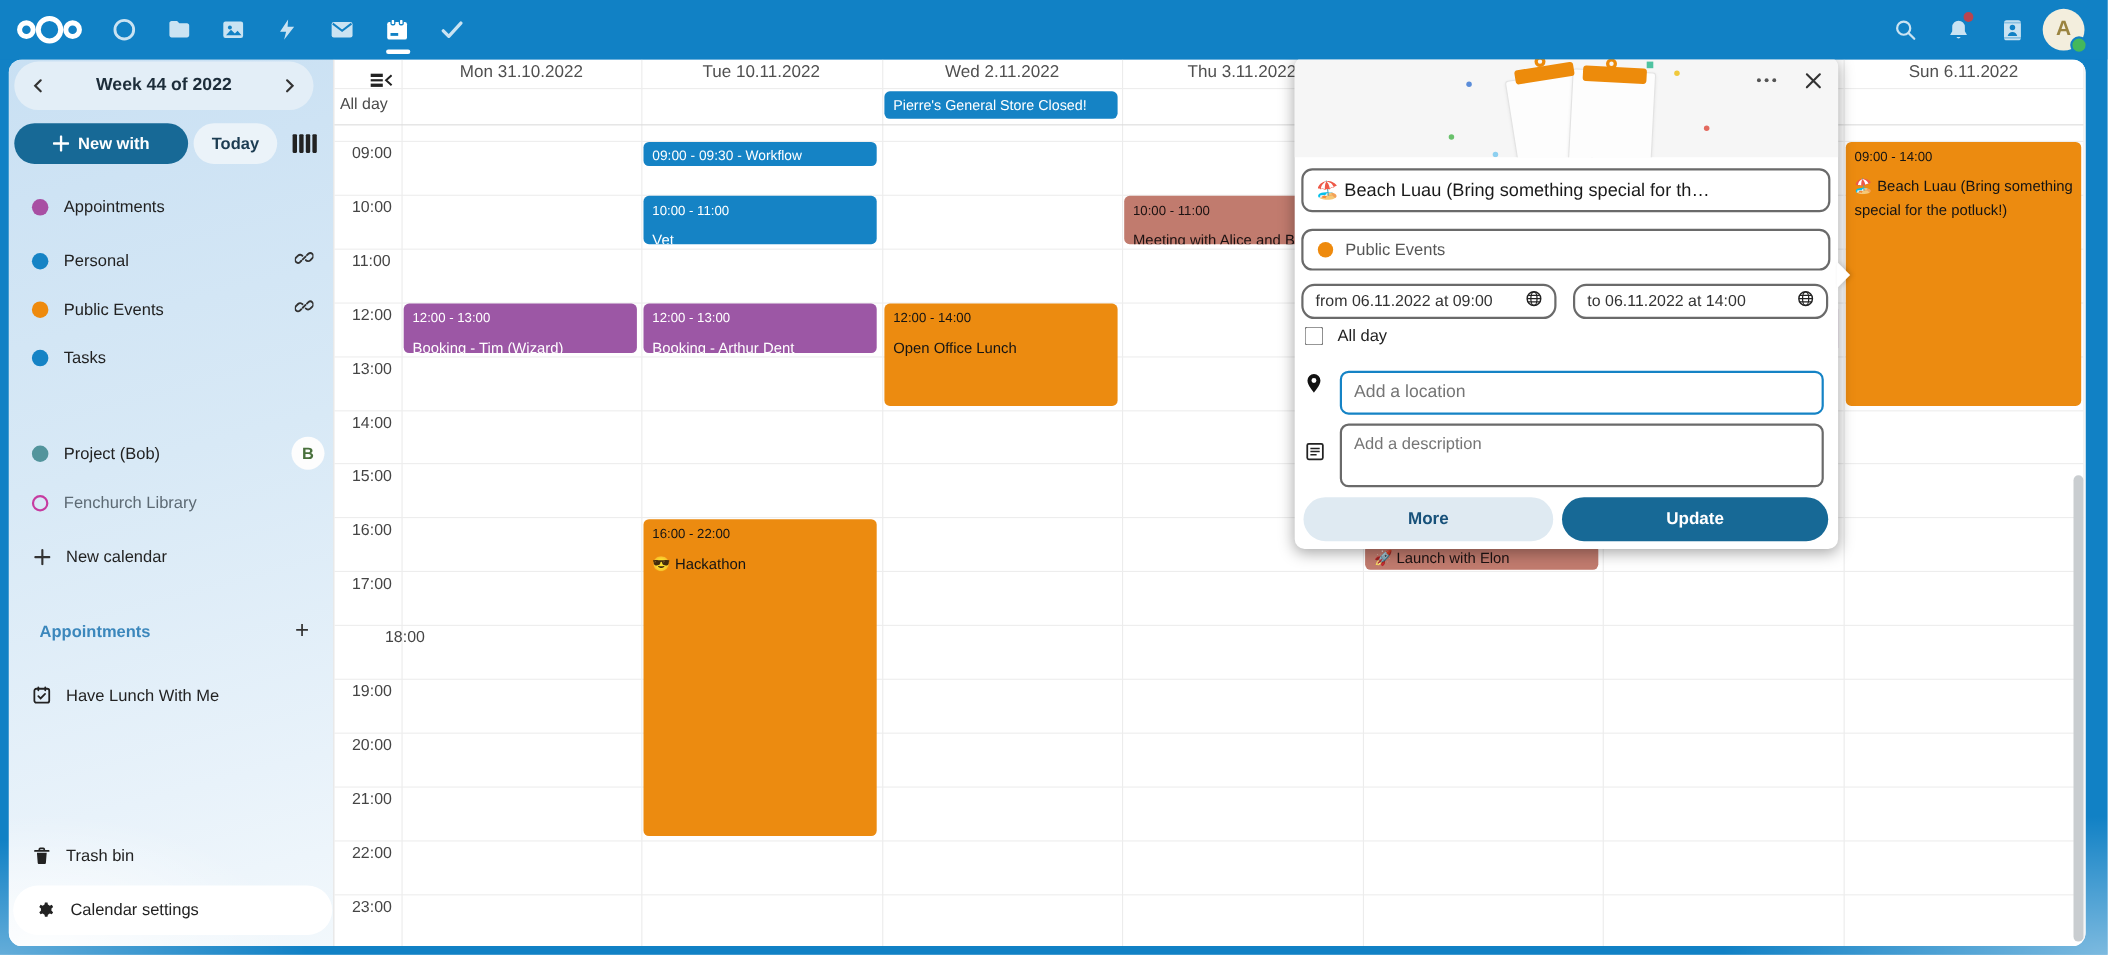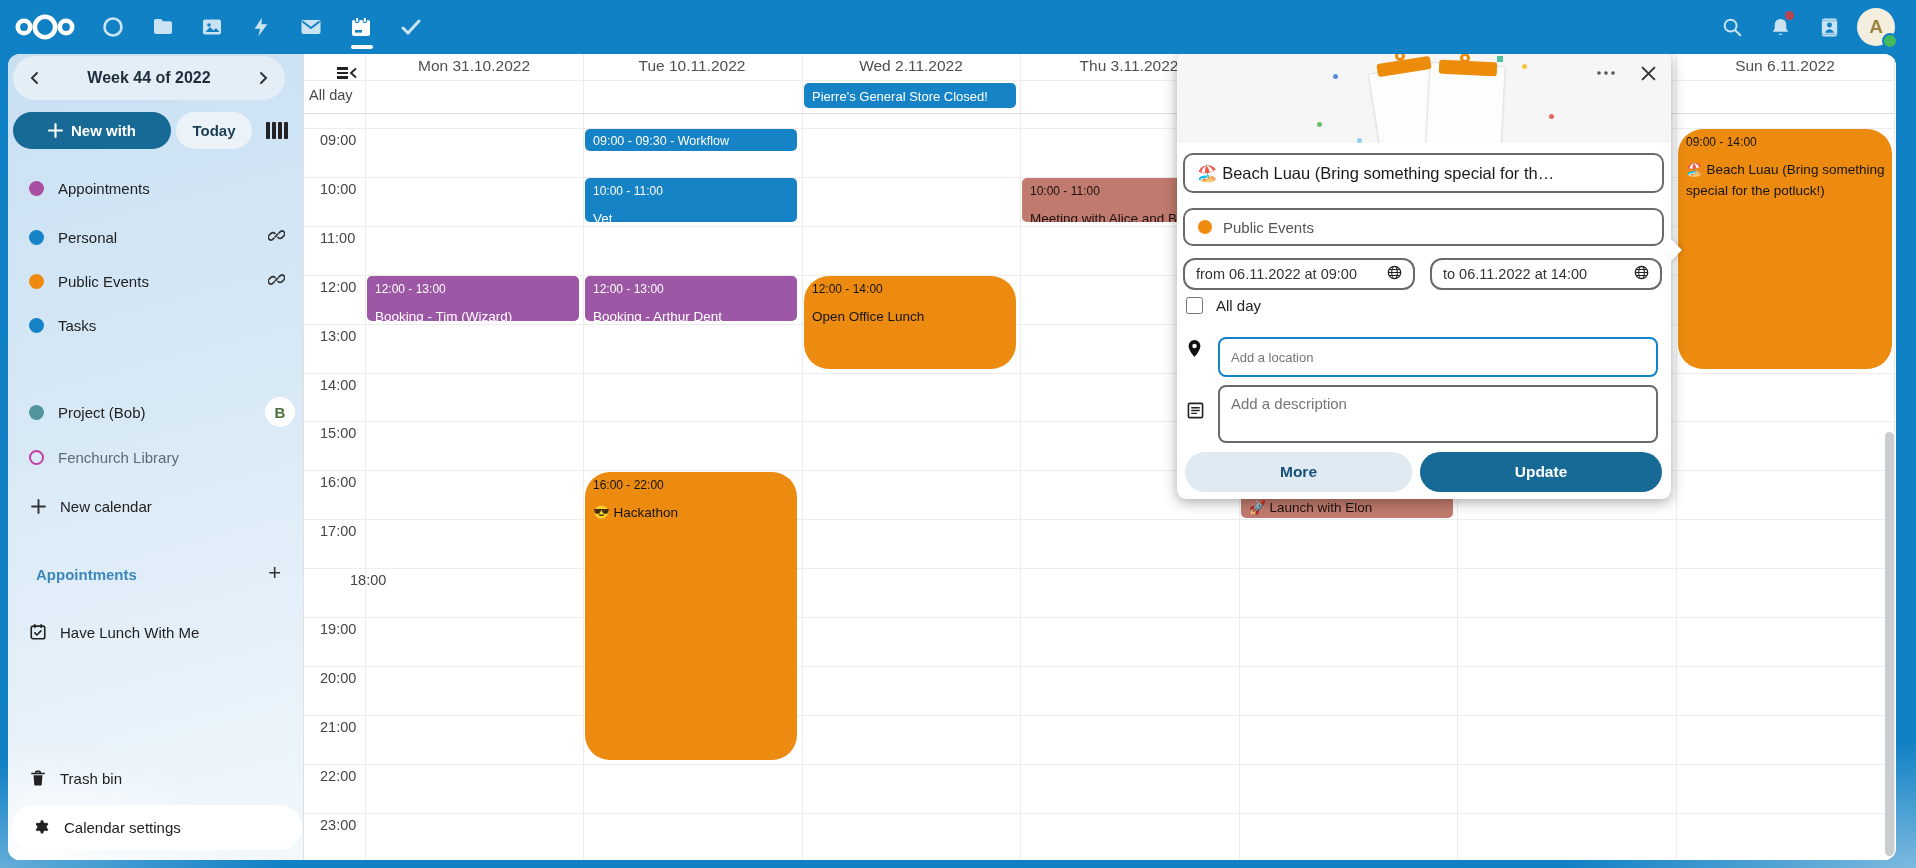--- a/index.html
+++ b/index.html
@@ -57,21 +57,21 @@
   .alldaylbl { position:absolute; left:5px; top:33px; font-size:14.5px; color:#4a4a4a; }
   .hline { position:absolute; left:0; width:1590px; height:1px; background:#ededed; }
   .vline { position:absolute; top:0; width:1px; height:806px; background:#ececec; }
   .tlabel { position:absolute; left:16px; width:52px; font-size:14.5px; color:#454545; }
   .ev { position:absolute; border-radius:5px; padding:4px 6px 0 8px; overflow:hidden; cursor:pointer; z-index:2; }
   .ev .t { font-size:12px; display:block; margin:2px 0 0; }
   .ev .n { font-size:13.5px; display:block; margin-top:11px; line-height:1.55; }
   .ev.oneline { padding-top:2px; } .ev.oneline .n { margin-top:1px; font-size:12.5px; }
   .c-blue { background:#1583c5; color:#fff; }
   .c-purple { background:#9c57a5; color:#fff; }
-  .c-orange { background:#ec8b10; color:#141414;border-radius:25px; }
+  .c-orange { background:#ec8b10; color:#141414; }
   .c-salmon { background:#c17b6e; color:#1c1212; }
   .scrollthumb { position:absolute; left:1581px; top:378px; width:9px; height:424px; background:#c9cdd0; border-radius:5px; cursor:pointer; }
   
   .popup { position:absolute; left:1177px; top:52px; width:494px; height:447px; background:#fff; border-radius:9px; box-shadow:0 3px 14px rgba(0,0,0,.35); z-index:50; }
   .popup .arrow { position:absolute; right:-11px; top:186px; width:0; height:0; border-top:12px solid transparent; border-bottom:12px solid transparent; border-left:12px solid #fff; filter:drop-shadow(2px 0 2px rgba(0,0,0,.15)); }
   .hero { position:absolute; left:0; top:0; width:494px; height:91px; background:#f6f6f6; border-radius:9px 9px 0 0; overflow:hidden; }
   .board { position:absolute; background:#fdfdfd; border:1px solid #e3e3e3; border-radius:3px; box-shadow:0 1px 3px rgba(0,0,0,.08); }
   .clip { position:absolute; background:#ed8b0b; border-radius:3px; }
   .cliphole { position:absolute; width:10px; height:10px; border-radius:50%; background:#f6f6f6; border:3px solid #ed8b0b; }
   .confetti { position:absolute; border-radius:50%; }
@@ -450,21 +450,21 @@
     <input type="checkbox" style="width: 17px; height: 17px; accent-color: rgb(23, 105, 150);">
     <span style="font-size:15px; color:#222;">All day</span>
   </div>
 
   <span style="position:absolute; left:10px; top:287px;">
     <svg width="15" height="19" viewBox="0 0 16 20">
         <path d="M8 1a6.3 6.3 0 0 0-6.3 6.3C1.7 12 8 19 8 19s6.3-7 6.3-11.7A6.3 6.3 0 0 0 8 1zm0 8.6a2.4 2.4 0 1 1 0-4.8 2.4 2.4 0 0 1 0 4.8z" fill="#111"></path>
       </svg>
   </span>
   <div class="field" style="left:41px; top:285px; width:440px; height:40px; padding:0 11px; border-color:#1583c5; border-radius:8px;">
-    <input class="popinput" style="font-size: 13px; color: rgb(51, 51, 51);" placeholder="Add a location">
+    <input class="popinput" style="font-size: 16px; color: rgb(51, 51, 51);" placeholder="Add a location">
   </div>
 
   <span style="position:absolute; left:10px; top:350px;">
     <svg width="17" height="17" viewBox="0 0 18 18">
         <rect x="1.5" y="1.5" width="15" height="15" rx="1.5" fill="none" stroke="#222" stroke-width="1.7"></rect>
         <path d="M4.5 6h9M4.5 9h9M4.5 12h6" stroke="#222" stroke-width="1.5"></path>
       </svg>
   </span>
   <div class="field" style="left:41px; top:333px; width:440px; height:58px; padding:0; border-radius:8px; align-items:flex-start;">
     <textarea class="popinput" style="font-size: 15px; color: rgb(51, 51, 51); resize: none; height: 52px; padding: 8px 11px;" placeholder="Add a description"></textarea>

